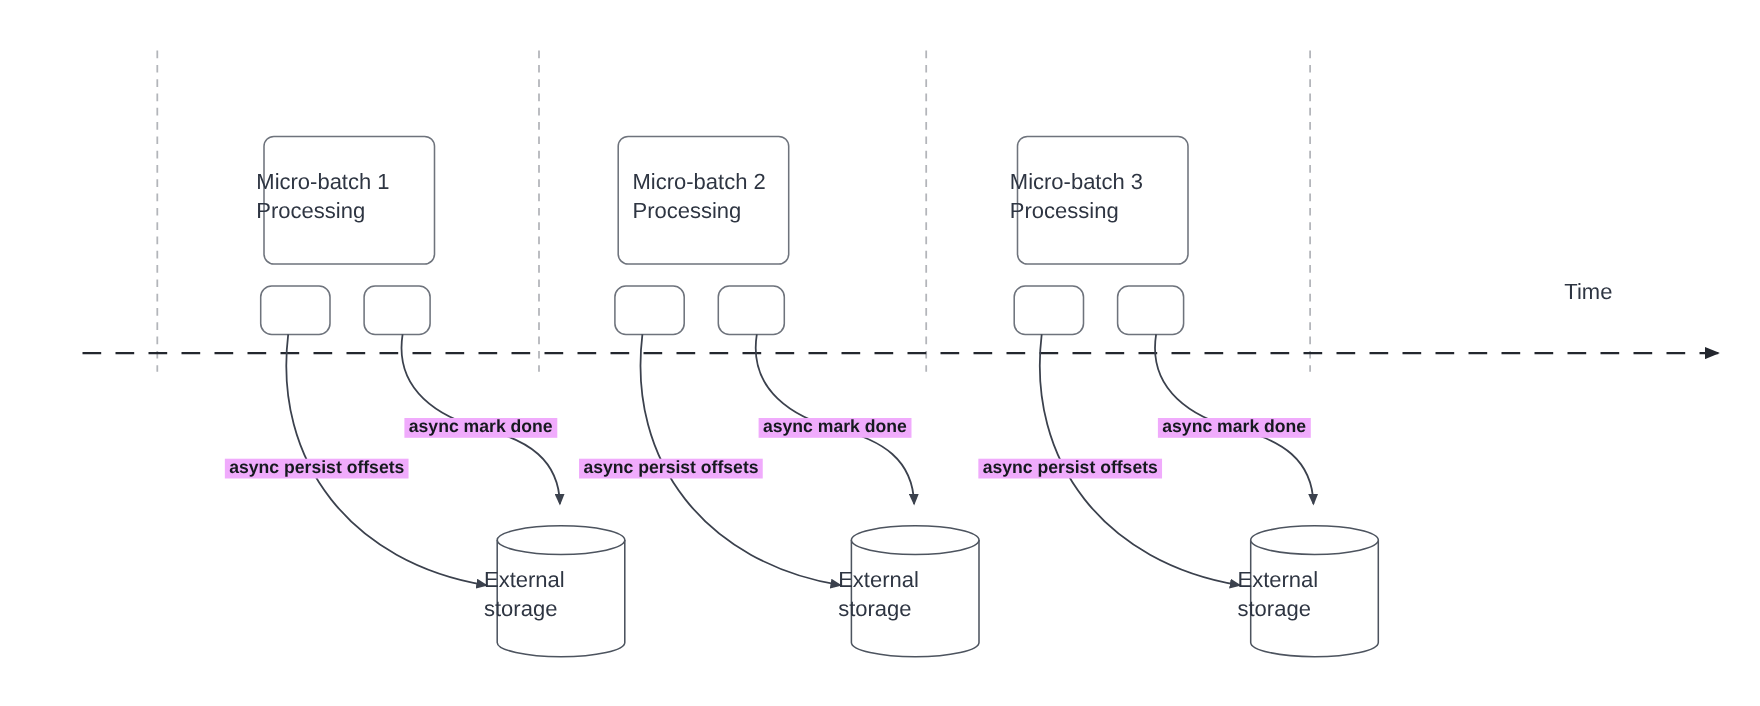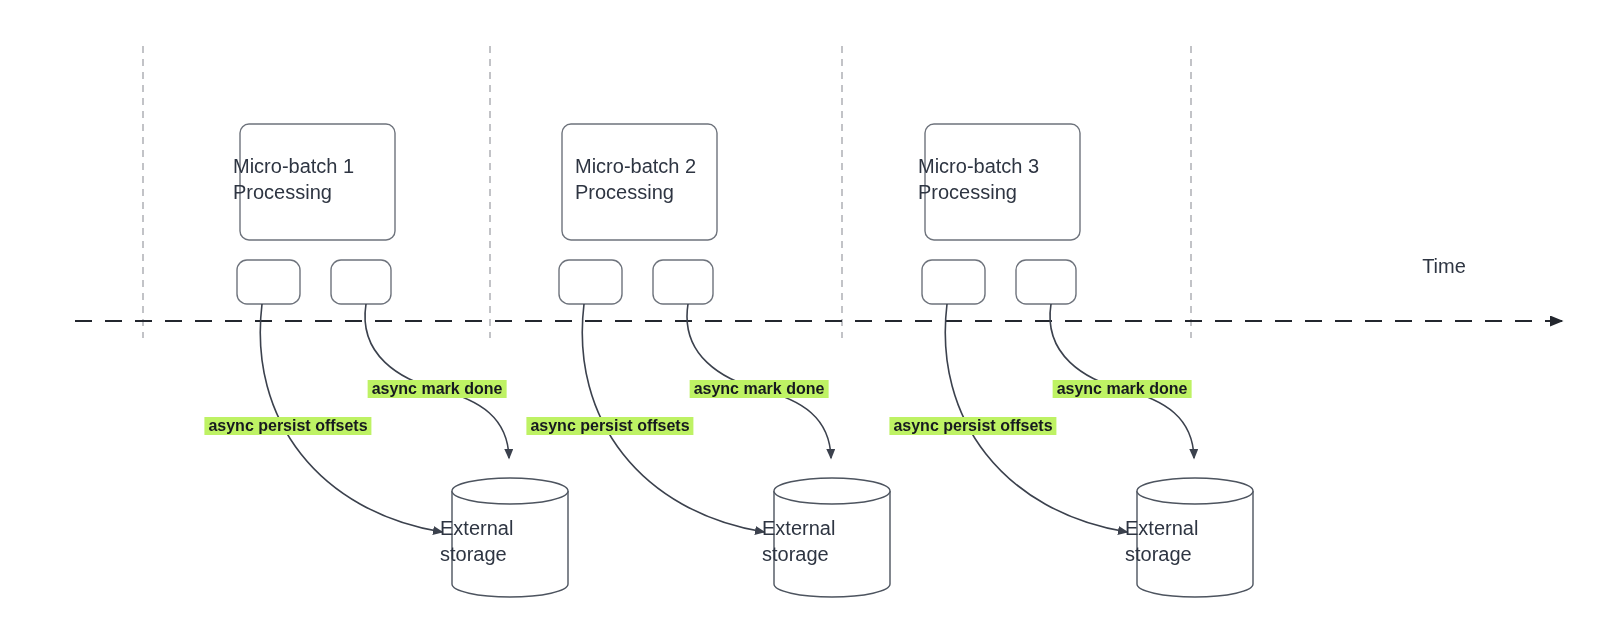--- a/index.html
+++ b/index.html
@@ -31,21 +31,21 @@
     text-align: left;
     font-size: 20px;
     line-height: 26px;
     white-space: pre-line;
   }
   .task-label {
     font-weight: bold;
     font-size: 16px;
     line-height: 18px;
     color: #16191f;
-    background: #bef264;
+    background: #f0abfc;
     padding: 0 4px;
     white-space: nowrap;
   }
   .time-label { font-size: 20px; line-height: 24px; }
 </style>
 </head>
 <body>
 
 <div class="canvas">
 

